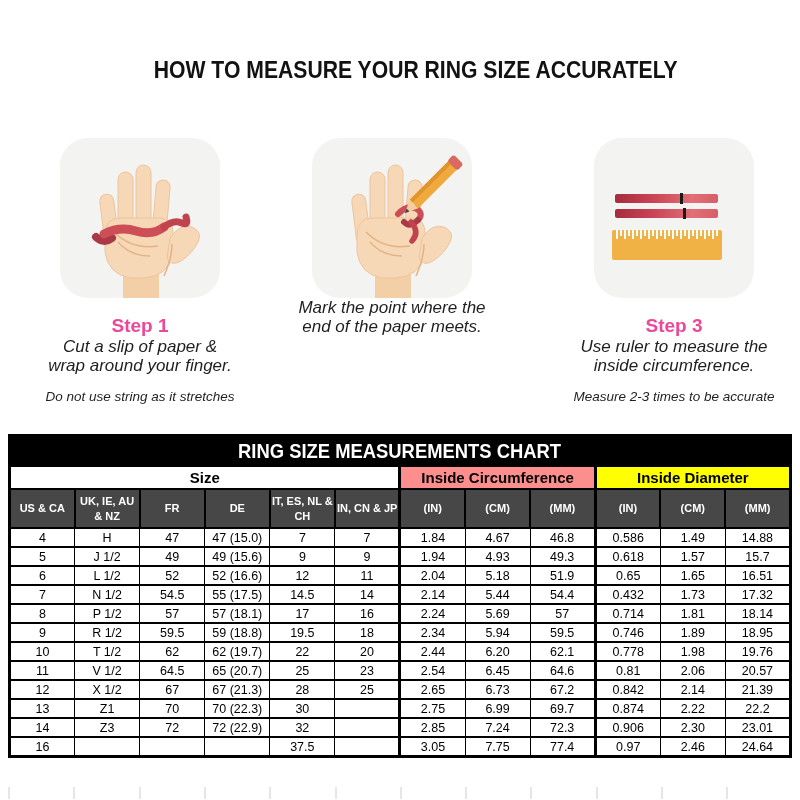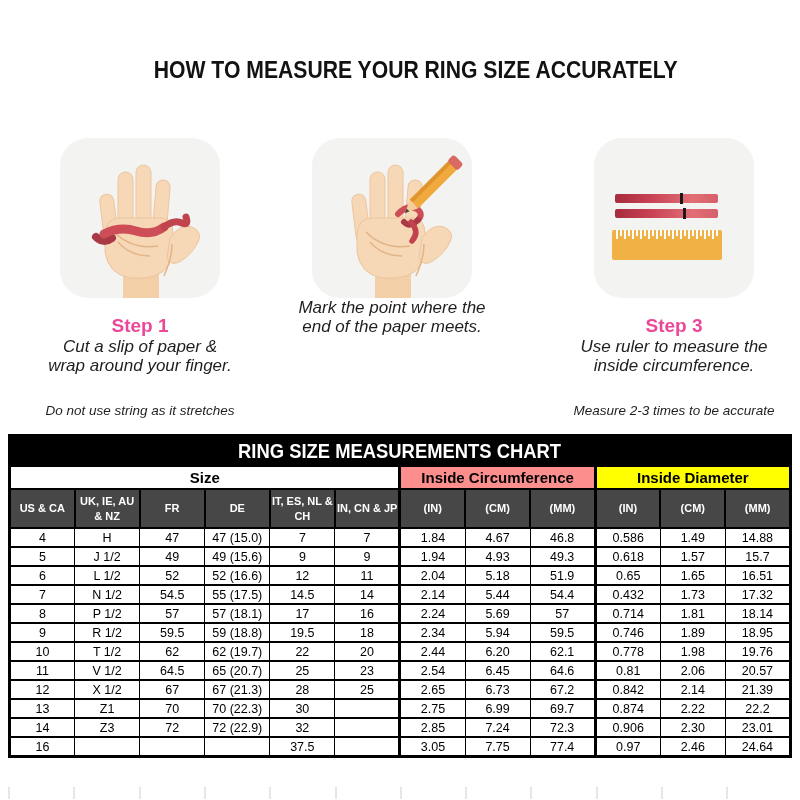--- a/index.html
+++ b/index.html
@@ -13,21 +13,21 @@
 
   
   .steps{position:absolute;top:138px;left:0;width:100%;height:292px;}
   .step{position:absolute;width:248px;text-align:center;top:0;}
   .step.s1{left:16px;}
   .step.s2{left:268px;}
   .step.s3{left:550px;}
   .card{width:160px;height:160px;margin:0 auto;background:#f3f3f2;border-radius:28px;overflow:hidden;}
   .step-title{margin-top:17px;font-size:19px;font-weight:bold;color:#ec4899;}
   .step-desc{font-size:17px;line-height:19px;color:#1f1f1f;font-style:italic;}
-  .step-note{margin-top:28px;font-size:13.5px;font-style:italic;color:#1f1f1f;min-height:16px;}
+  .step-note{margin-top:14px;font-size:13.5px;font-style:italic;color:#1f1f1f;min-height:16px;}
 
   
   .table-wrap{position:absolute;top:434px;left:8px;width:784px;}
   table{border-collapse:collapse;table-layout:fixed;width:784px;}
   table, th, td{border:1px solid #000;}
   table{border:3px solid #000;}
   th,td{padding:0 1px;overflow:hidden;}
   .title-row th{background:#000;color:#fff;height:28px;font-size:20px;font-weight:bold;border:2px solid #000;}
   .group-row th{height:21px;font-size:15px;font-weight:bold;color:#000;border:2px solid #000;}
   .col-row th{background:#474747;color:#fff;height:37px;font-size:11px;font-weight:bold;

